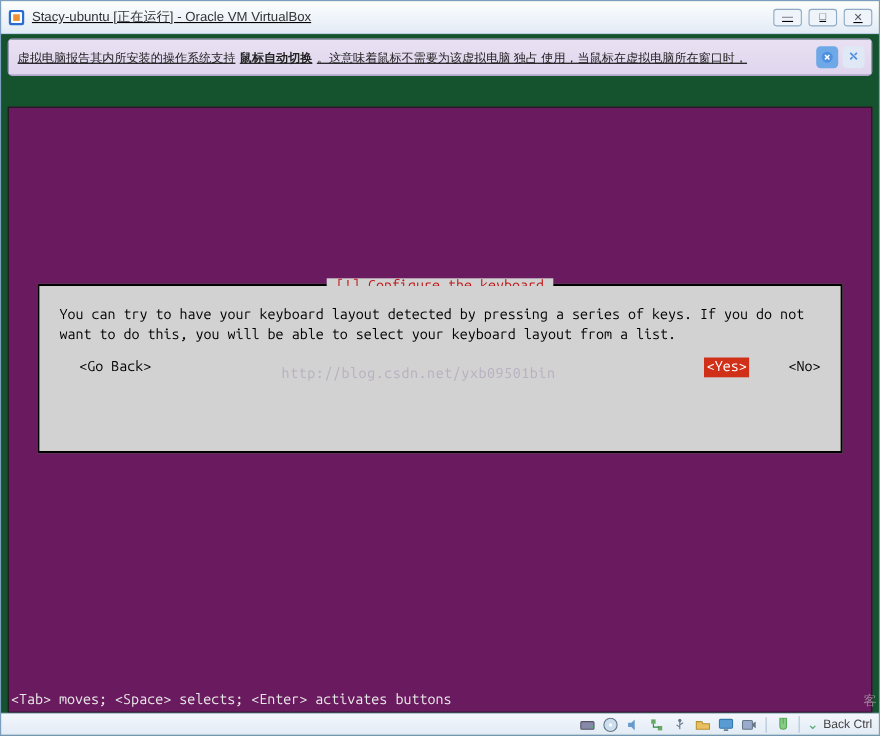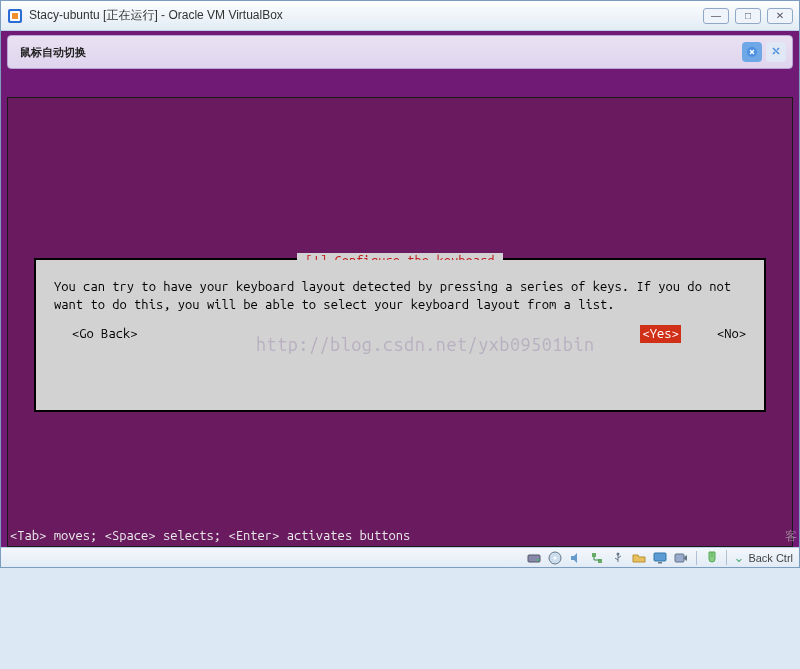--- a/index.html
+++ b/index.html
@@ -1,17 +1,17 @@
 <!DOCTYPE html>
 <html><head>
 <meta charset="utf-8">
 <style>
   * { box-sizing: border-box; margin: 0; padding: 0; }
   html, body { width: 800px; height: 669px; overflow: hidden; font-family: "Microsoft YaHei", sans-serif; background: #dce8f4; }
-  .outer-frame { width: 800px; height: 568px; position: relative; background: #701a75; border: 1px solid #7a9dc0; }
+  .outer-frame { width: 800px; height: 669px; position: relative; background: #14532d; border: 1px solid #7a9dc0; text-decoration: underline; }
   .titlebar { height: 30px; background: linear-gradient(#fdfefe, #e2ebf5); border-bottom: 1px solid #bcd0e5; display: flex; align-items: center; padding: 0 6px; }
   .titlebar-icon { width: 16px; height: 16px; margin-right: 6px; display:inline-flex; align-items:center; justify-content:center; }
   .titlebar-icon svg { width:16px; height:16px; }
   .titlebar-title { font-size: 12px; color: #333; flex: 1; }
   .win-controls { display: flex; gap: 6px; }
   .win-btn { width: 26px; height: 16px; border: 1px solid #8fa9c4; background: #eef4fa; border-radius: 3px; display:flex; align-items:center; justify-content:center; font-size:10px; color:#556; }
   .menubar { height: 24px; background: linear-gradient(#f7fbff,#e8eff8); border-bottom: 1px solid #c4d4e6; display: flex; align-items:center; padding: 0 8px; gap: 14px; font-size: 12px; color: #555; }
   .menubar span { cursor: default; }
   .notif-bar { margin: 4px 6px 0 6px; height: 34px; background: linear-gradient(#e9e1f2,#dfd5ee); border: 1px solid #b7a6d4; border-radius: 4px; display:flex; align-items:center; padding: 0 8px; font-size: 11px; color: #222; position: relative; }
   .notif-bar .bold { font-weight: bold; margin: 0 4px; }
@@ -20,21 +20,21 @@
   .vm-area { position:absolute; left:6px; right:6px; top:96px; bottom:20px; background:#6a1a5f; border:1px solid #1a1a1a; }
   .installer { position:absolute; left:0; right:0; top:0; bottom:0; font-family: "Ubuntu Mono","DejaVu Sans Mono","Courier New",monospace; color:#e8e8e8;padding-left:38px; }
   .dialog-wrap { position:absolute; left:26px; right:26px; top:160px; }
   .dialog { background:#c8c8c8; border:2px solid #000; padding:0; position:relative; }
   .dialog-inner { background:#d2d2d2; margin:0; padding:18px 18px 18px 18px; min-height:150px; color:#000; font-size:13px; line-height:1.35; position:relative; }
   .dialog-shadow { position:absolute; left:8px; right:-8px; top:8px; bottom:-8px; background:#000; z-index:-1; }
   .dialog-title-row { position:absolute; top:-10px; left:0; right:0; text-align:center; }
   .dialog-title { display:inline-block; background:#d2d2d2; padding:0 8px; color:#c01818; font-size:13px; font-family:inherit; }
   .dialog-body { color:#000; font-size:13px; }
   .dialog-body p { margin-bottom:12px; white-space:pre-wrap; }
-  .watermark { color:#b8b0c0; position:absolute; left:220px; top:72px; font-size:18px; letter-spacing:0.5px; }
+  .watermark { color:#b8b0c0; position:absolute; left:220px; top:72px; font-size:13px; letter-spacing:0.5px; }
   .dialog-buttons { display:flex; margin-top:8px; }
   .btn-left { margin-left:18px; }
   .btn-spacer { flex:1; }
   .btn-yes { background:#d03018; color:#fff; padding:0 2px; }
   .btn-no { margin-left:36px; }
   .help-line { position:absolute; left:2px; bottom:4px; color:#e8e8e8; font-size:13px; font-family:"Ubuntu Mono","DejaVu Sans Mono","Courier New",monospace;margin-top:47px; }
   .statusbar { position:absolute; left:0; right:0; bottom:0; height:20px; background:linear-gradient(#f3f7fc,#e2ebf5); border-top:1px solid #bcd0e5; display:flex; align-items:center; justify-content:flex-end; padding:0 6px; gap:6px; font-size:11px; color:#444; }
   .status-icons { display:flex; gap:5px; align-items:center; }
   .status-icons .sico { width:16px; height:16px; display:flex; align-items:center; justify-content:center; }
   .status-icons .sep { width:1px; height:14px; background:#b0c0d4; margin:0 2px; }
@@ -58,21 +58,23 @@
     <span class="titlebar-title">Stacy-ubuntu [正在运行] - Oracle VM VirtualBox</span>
     <div class="win-controls">
       <div class="win-btn">—</div>
       <div class="win-btn">□</div>
       <div class="win-btn">✕</div>
     </div>
   </div>
 
 
   <div class="notif-bar">
+    <span>虚拟电脑报告其内所安装的操作系统支持 </span>
     <span class="bold">鼠标自动切换</span>
+    <span>。这意味着鼠标不需要为该虚拟电脑 独占 使用，当鼠标在虚拟电脑所在窗口时，</span>
     <div class="notif-right-icons">
       <div class="ico">
         <svg width="12" height="12" viewBox="0 0 12 12">
             <circle cx="6" cy="6" r="5" fill="#4d8fe0"></circle>
             <path d="M4 4 L8 8 M8 4 L4 8" stroke="#fff" stroke-width="1.4"></path>
           </svg>
       </div>
       <div class="ico" style="background:#dfe8f4">
         <svg width="12" height="12" viewBox="0 0 12 12">
             <path d="M3 2 L9 8 M3 8 L5 6 M9 2 L7 4" stroke="#4d8fe0" stroke-width="1.6" fill="none"></path>

